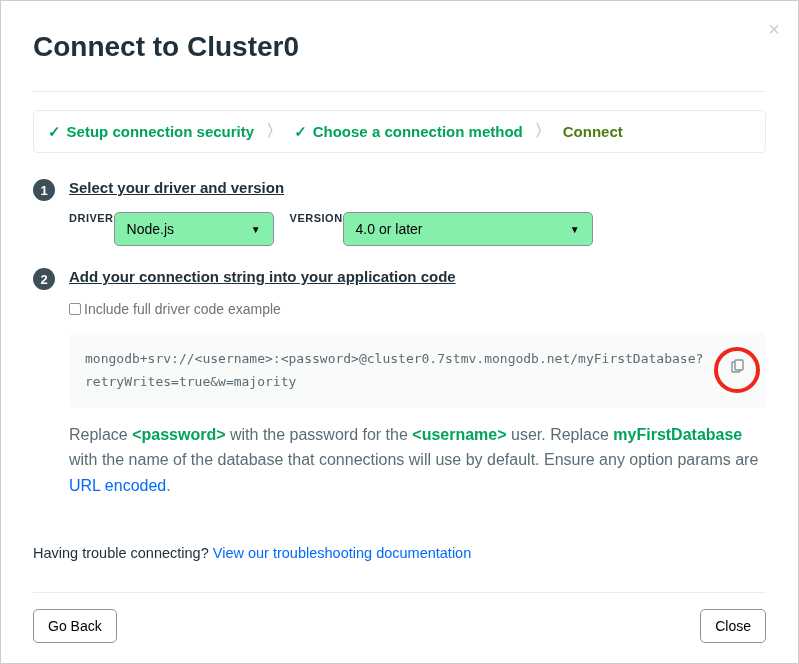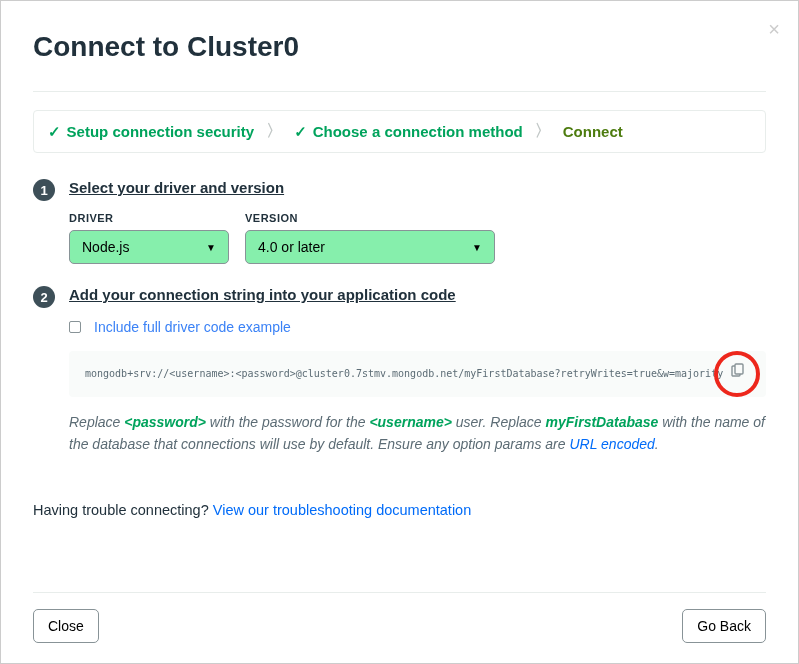--- a/index.html
+++ b/index.html
@@ -93,21 +93,21 @@
       color: #21313c;
       margin-bottom: 16px;
       text-decoration: underline;
     }
     .dropdowns {
       display: flex;
       gap: 16px;
     }
     .dropdown-group {
       display: flex;
-      flex-direction: column;
+      flex-direction: row;
     }
     .dropdown-label {
       font-size: 11px;
       font-weight: 700;
       letter-spacing: 0.5px;
       color: #21313c;
       margin-bottom: 6px;
     }
     .dropdown {
       border: 1px solid #889397;
@@ -123,37 +123,37 @@
     }
     .dropdown.wide {
       min-width: 250px;
     }
     .caret {
       font-size: 10px;
     }
     .checkbox-row {
       display: flex;
       align-items: center;
-      gap: 13px;
+      gap: 3px;
       font-size: 14px;
-      color: #3b82f6;
+      color: #737373;
       margin-bottom: 16px;
     }
     .checkbox {
       width: 12px;
       height: 12px;
       border: 1px solid #889397;
       border-radius: 2px;
     }
     .code-box {
       background: #f9fbfa;
       border-radius: 4px;
       padding: 14px 16px;
       font-family: "Menlo", "Consolas", monospace;
-      font-size: 10px;
+      font-size: 13px;
       color: #5c6c75;
       line-height: 1.8;
       position: relative;
       margin-bottom: 14px;
     }
     .copy-highlight {
       position: absolute;
       right: 6px;
       top: 50%;
       transform: translateY(-50%);
@@ -162,24 +162,23 @@
       border: 4px solid #ed271c;
       border-radius: 50%;
       display: flex;
       align-items: center;
       justify-content: center;
     }
     .copy-icon {
       color: #889397;
     }
     .helper-text {
-      font-size: 14px;
+      font-size: 16px;
       color: #5c6c75;
       line-height: 1.6;
-      font-style: italic;
     }
     .helper-text .green {
       color: #00a35c;
       font-weight: 600;
     }
     .helper-text .link {
       color: #016bf8;
     }
     .trouble {
       font-size: 14.5px;
@@ -278,16 +277,16 @@
     </div>
   </div>
 
   <div class="trouble">
     <span>Having trouble connecting? </span><span class="link">View our troubleshooting documentation</span>
   </div>
 
   <div class="spacer"></div>
 
   <div class="footer">
+    <button class="btn">Go Back</button>
     <button class="btn">Close</button>
-    <button class="btn">Go Back</button>
   </div>
 </div>
 
 </body></html>

